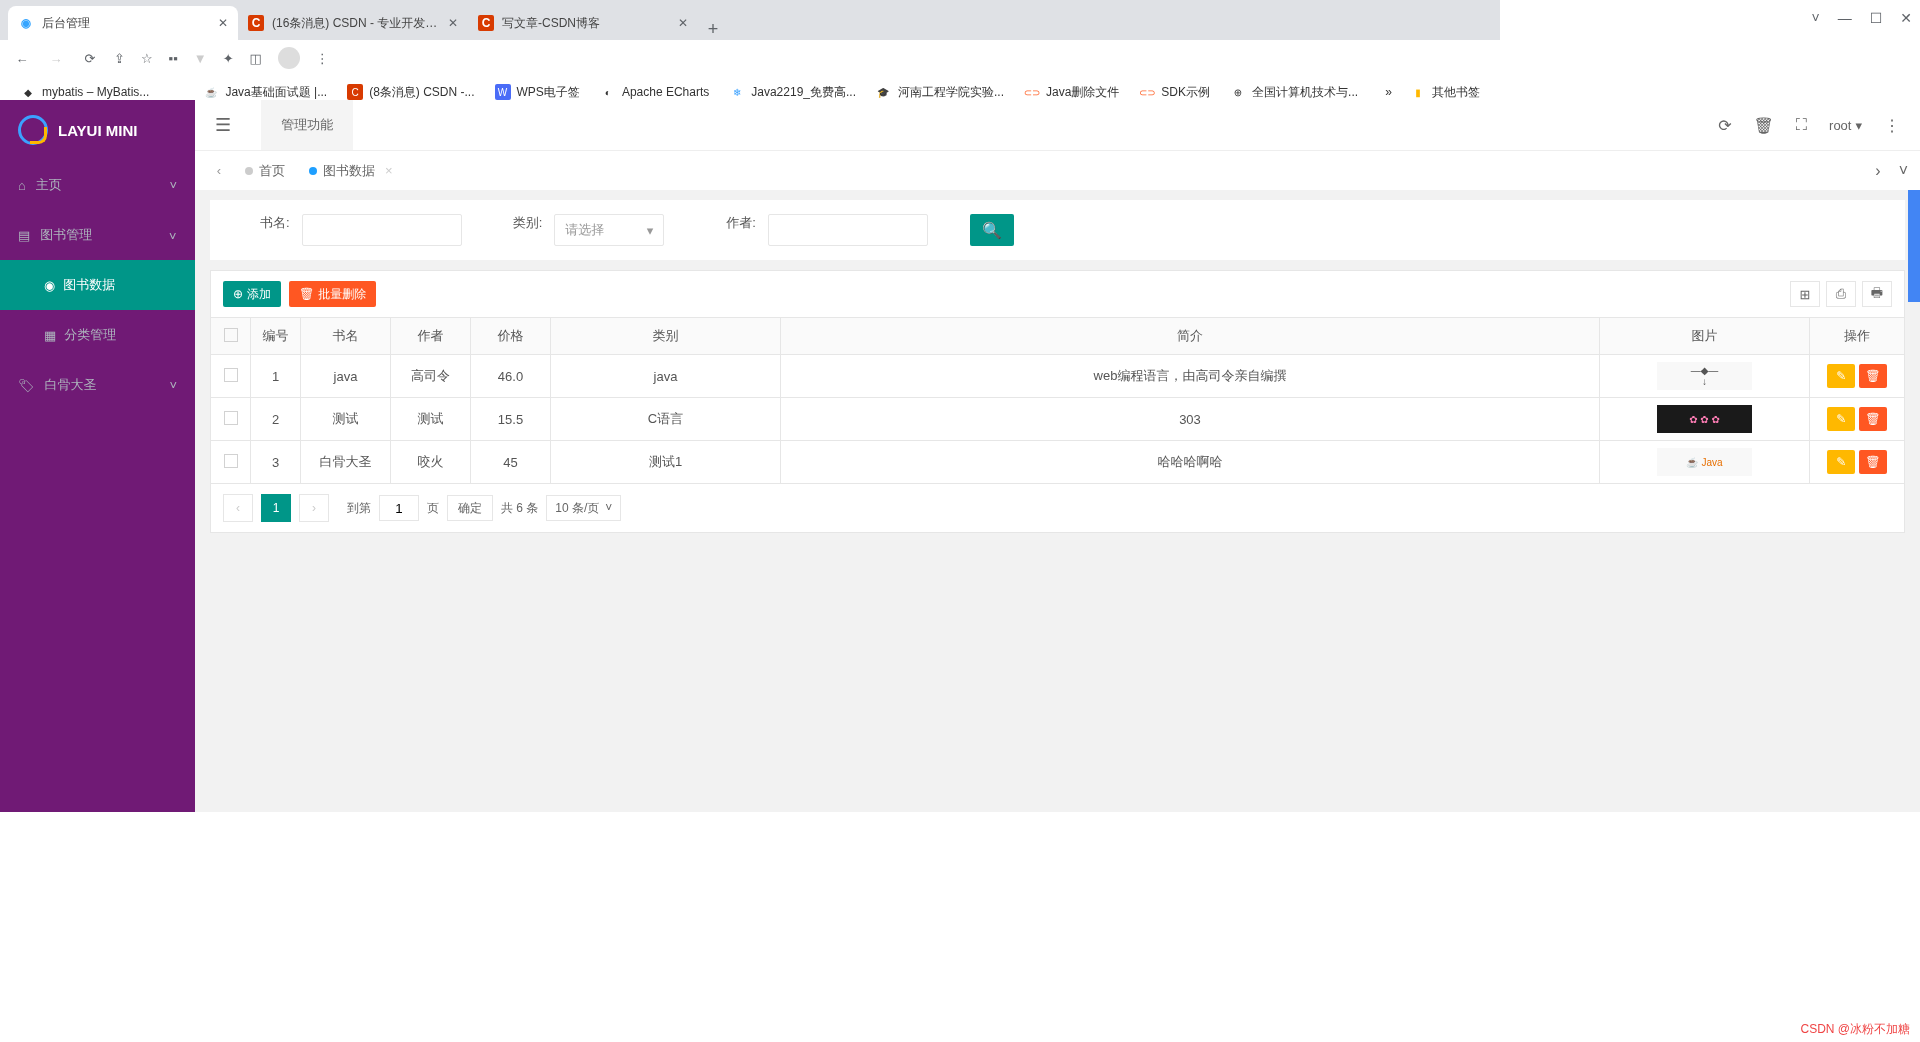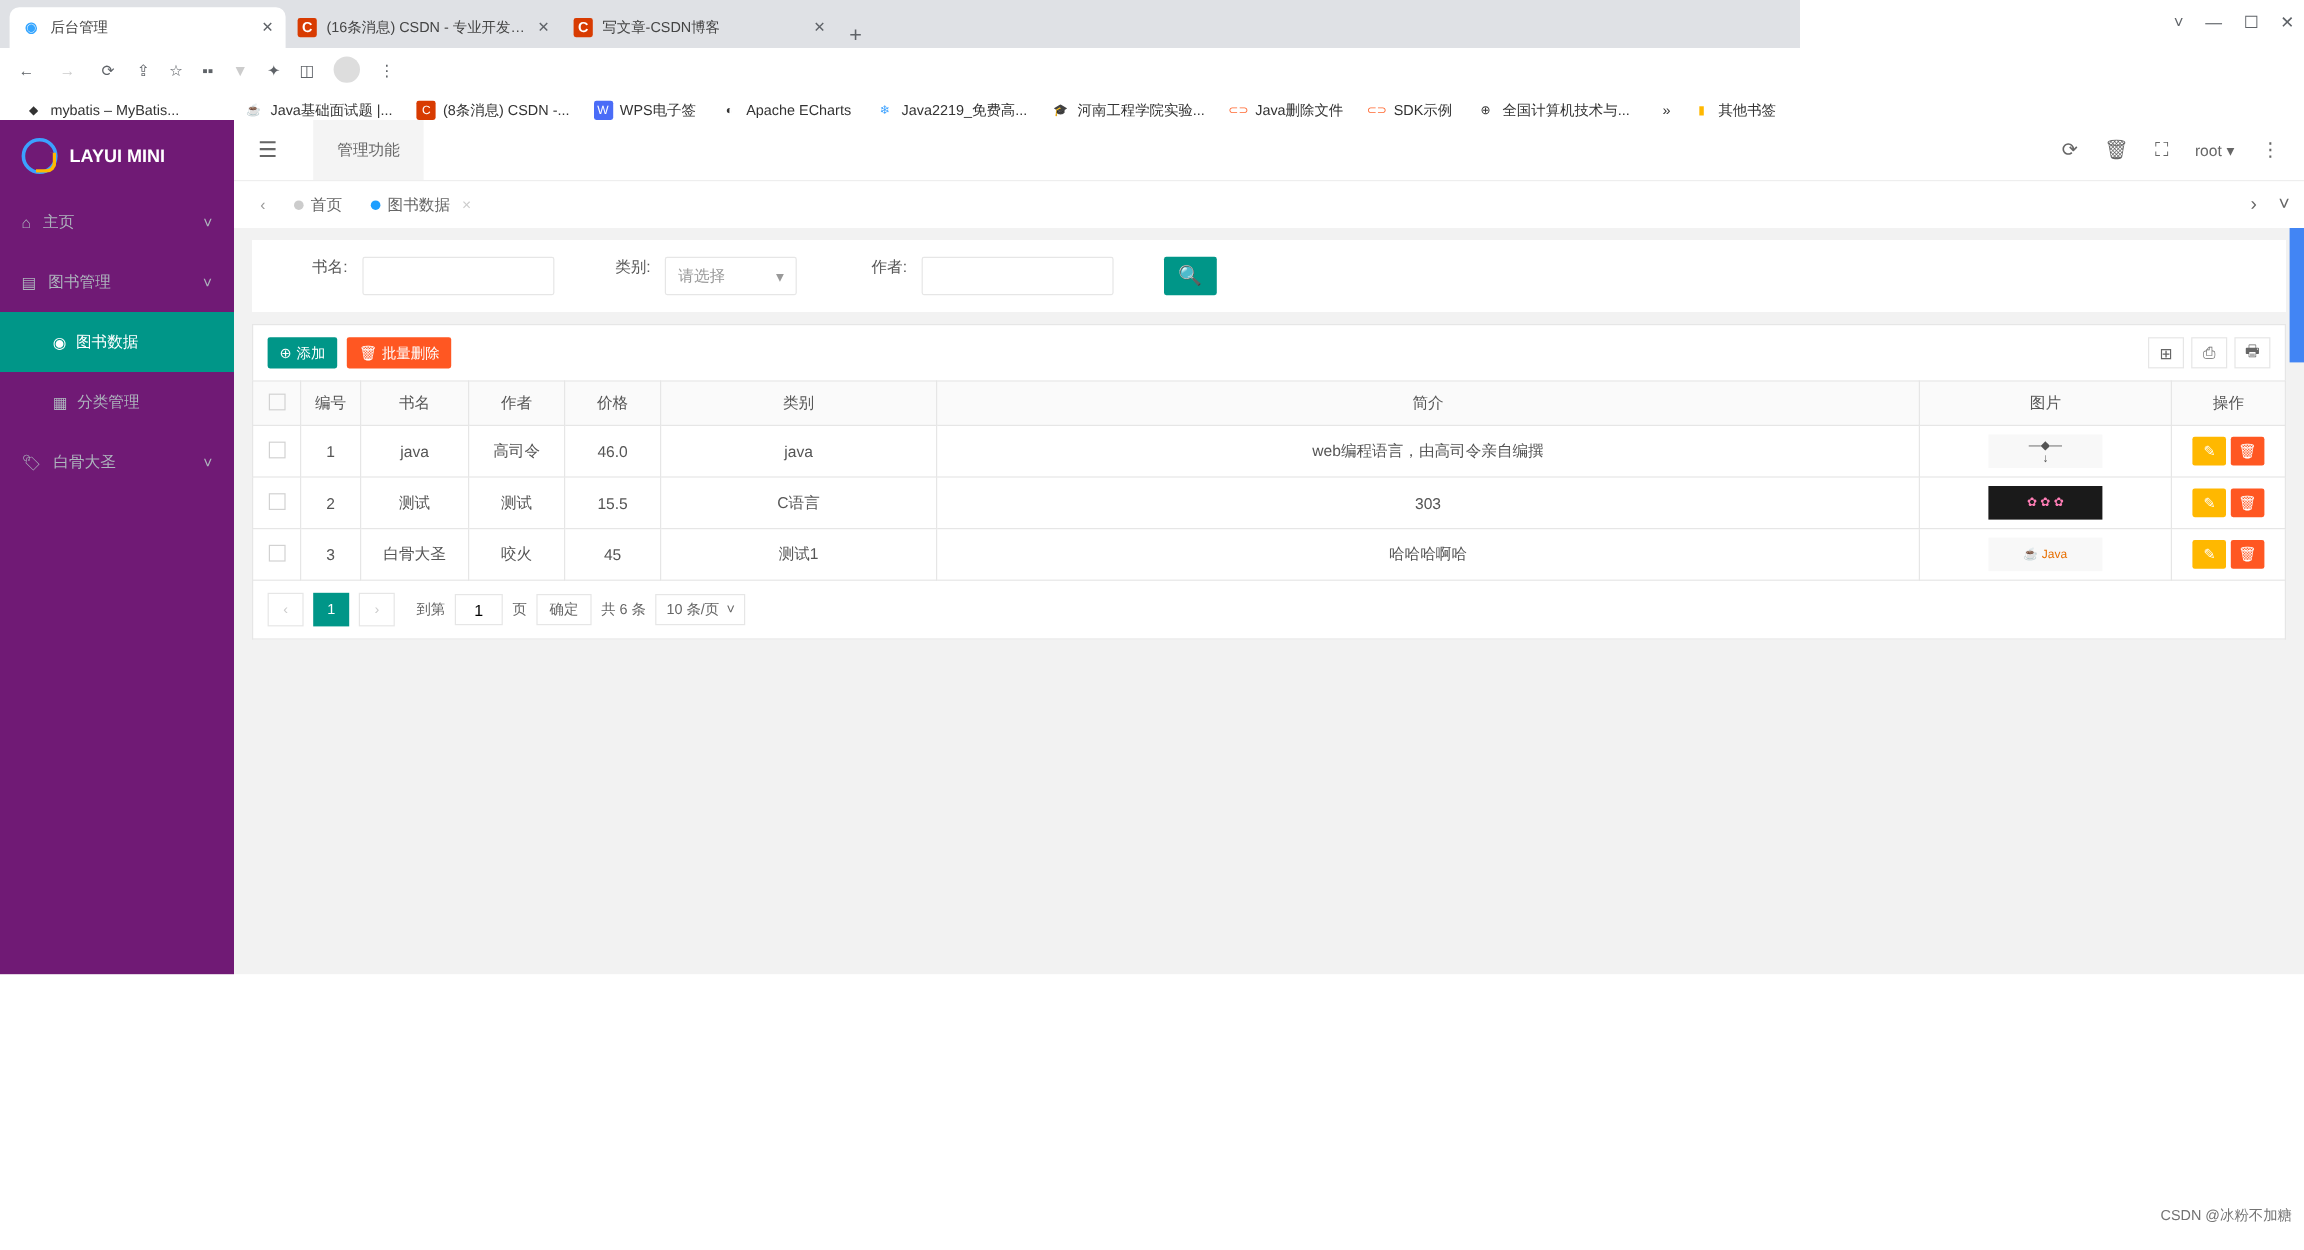--- a/index.html
+++ b/index.html
@@ -83,21 +83,21 @@
     .act-del { background: #ff5722; }
     
     .pager { padding: 10px 12px; display: flex; align-items: center; gap: 8px; font-size: 12px; color: #666; border: 1px solid #e6e6e6; border-top: none; }
     .pg-arrow { width: 30px; height: 28px; border: 1px solid #e6e6e6; display: flex; align-items: center; justify-content: center; color: #ccc; }
     .pg-num { width: 30px; height: 28px; background: #009688; color: #fff; display: flex; align-items: center; justify-content: center; }
     .pg-input { width: 40px; height: 26px; border: 1px solid #e6e6e6; text-align: center; }
     .pg-btn { height: 26px; padding: 0 10px; border: 1px solid #e6e6e6; display: flex; align-items: center; }
     .pg-select { height: 26px; border: 1px solid #e6e6e6; padding: 0 8px; display: flex; align-items: center; gap: 6px; }
     
     .right-scroll { position: absolute; right: 0; top: 190px; width: 12px; height: 112px; background: #4285f4; }
-    .watermark { position: absolute; right: 10px; bottom: 20px; font-size: 12px; color: #737373; }
+    .watermark { position: absolute; right: 10px; bottom: 4px; font-size: 12px; color: #ef4444; }
   </style>
 </head>
 <body>
 
 <div class="browser-chrome">
   <div class="tab-strip">
     <div class="tab active">
       <span class="tab-favicon" style="color:#35a5ff">◉</span>
       <span class="tab-title">后台管理</span>
       <span class="tab-close">✕</span>

